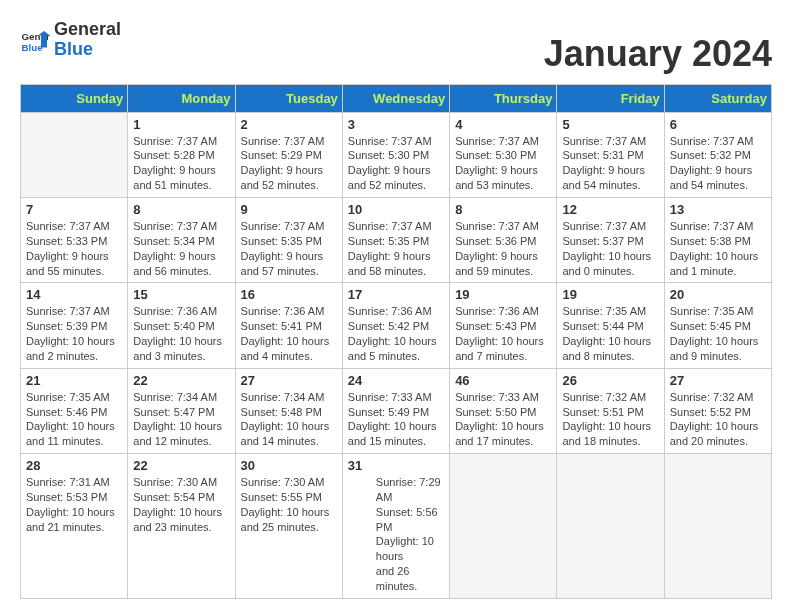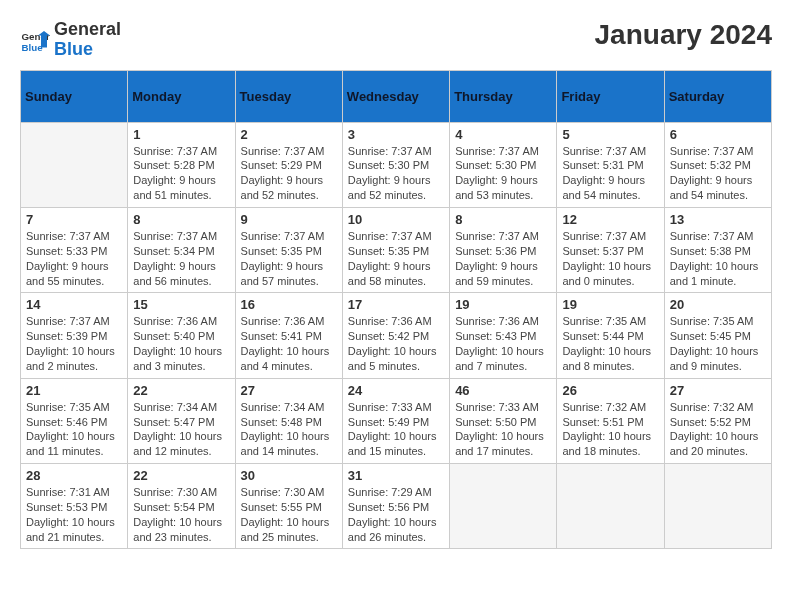--- a/index.html
+++ b/index.html
@@ -31,41 +31,42 @@
       color: #1a73c9;
     }
     .logo-icon {
       width: 30px;
       height: 30px;
     }
     .title-block {
       text-align: right;
     }
     .month-title {
-      font-size: 28px;
+      font-size: 36px;
       font-weight: bold;
       color: #333;
       line-height: 1.1;
+      margin-top: 14px;
     }
     .location-title {
       font-size: 16px;
       color: #555;
     }
     table {
       width: 100%;
       border-collapse: collapse;
       table-layout: fixed;
     }
     th {
       background-color: #1a73c9;
-      color: #0f172a;
+      color: #bef264;
       font-size: 13px;
       font-weight: bold;
-      padding: 18px 4px;
-      text-align: left;
+      padding: 6px 4px;
+      text-align: right;
       border: 1px solid #ccc;
     }
     td {
       vertical-align: top;
       border: 1px solid #ccc;
       padding: 4px 5px;
       height: 85px;
       font-size: 11px;
       color: #333;
       background: #fff;
@@ -335,21 +336,21 @@
         </td>
         <td>
           <span class="day-number">30</span>
           <div class="cell-text" style="white-space: pre-line;">Sunrise: 7:30 AM
 Sunset: 5:55 PM
 Daylight: 10 hours
 and 25 minutes.</div>
         </td>
         <td>
           <span class="day-number">31</span>
-          <div class="cell-text" style="white-space: pre-line;">Sunrise: 7:29 AM
+          <div class="cell-text" style="white-space: pre-line; margin-left: 28px;">Sunrise: 7:29 AM
 Sunset: 5:56 PM
 Daylight: 10 hours
 and 26 minutes.</div>
         </td>
         <td class="empty"></td>
         <td class="empty"></td>
         <td class="empty"></td>
       </tr>
     </tbody>
 </table>

